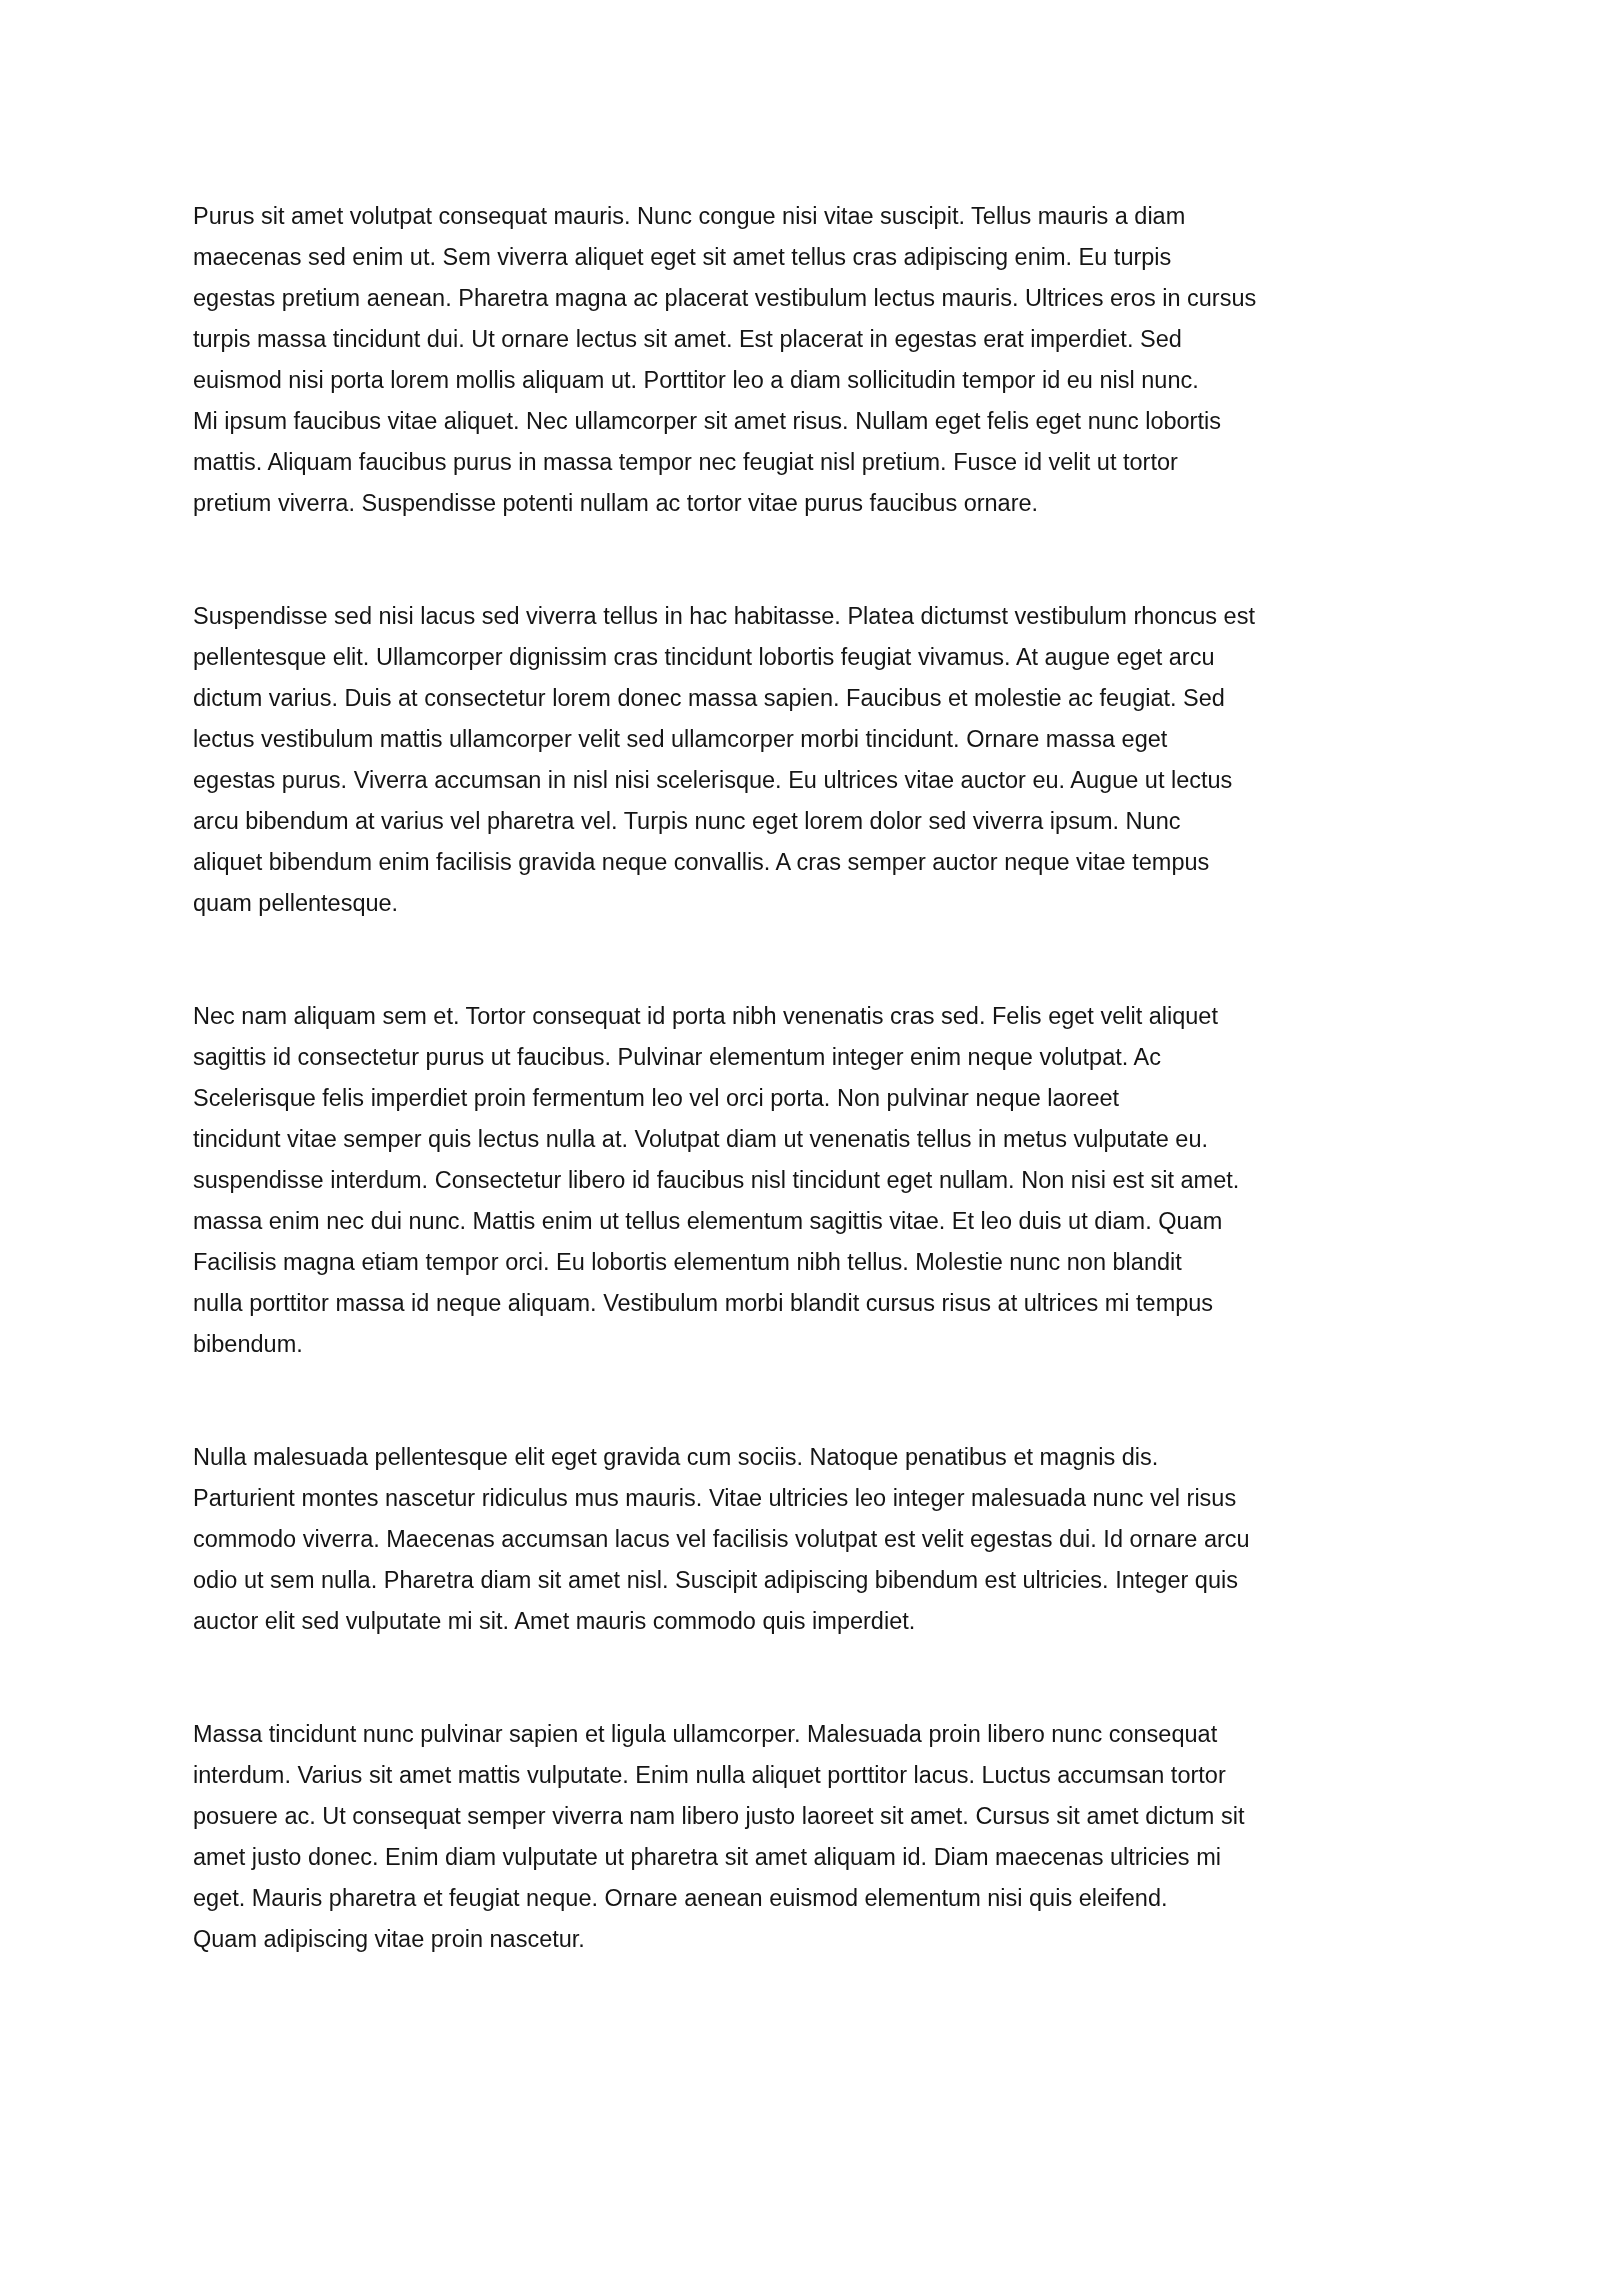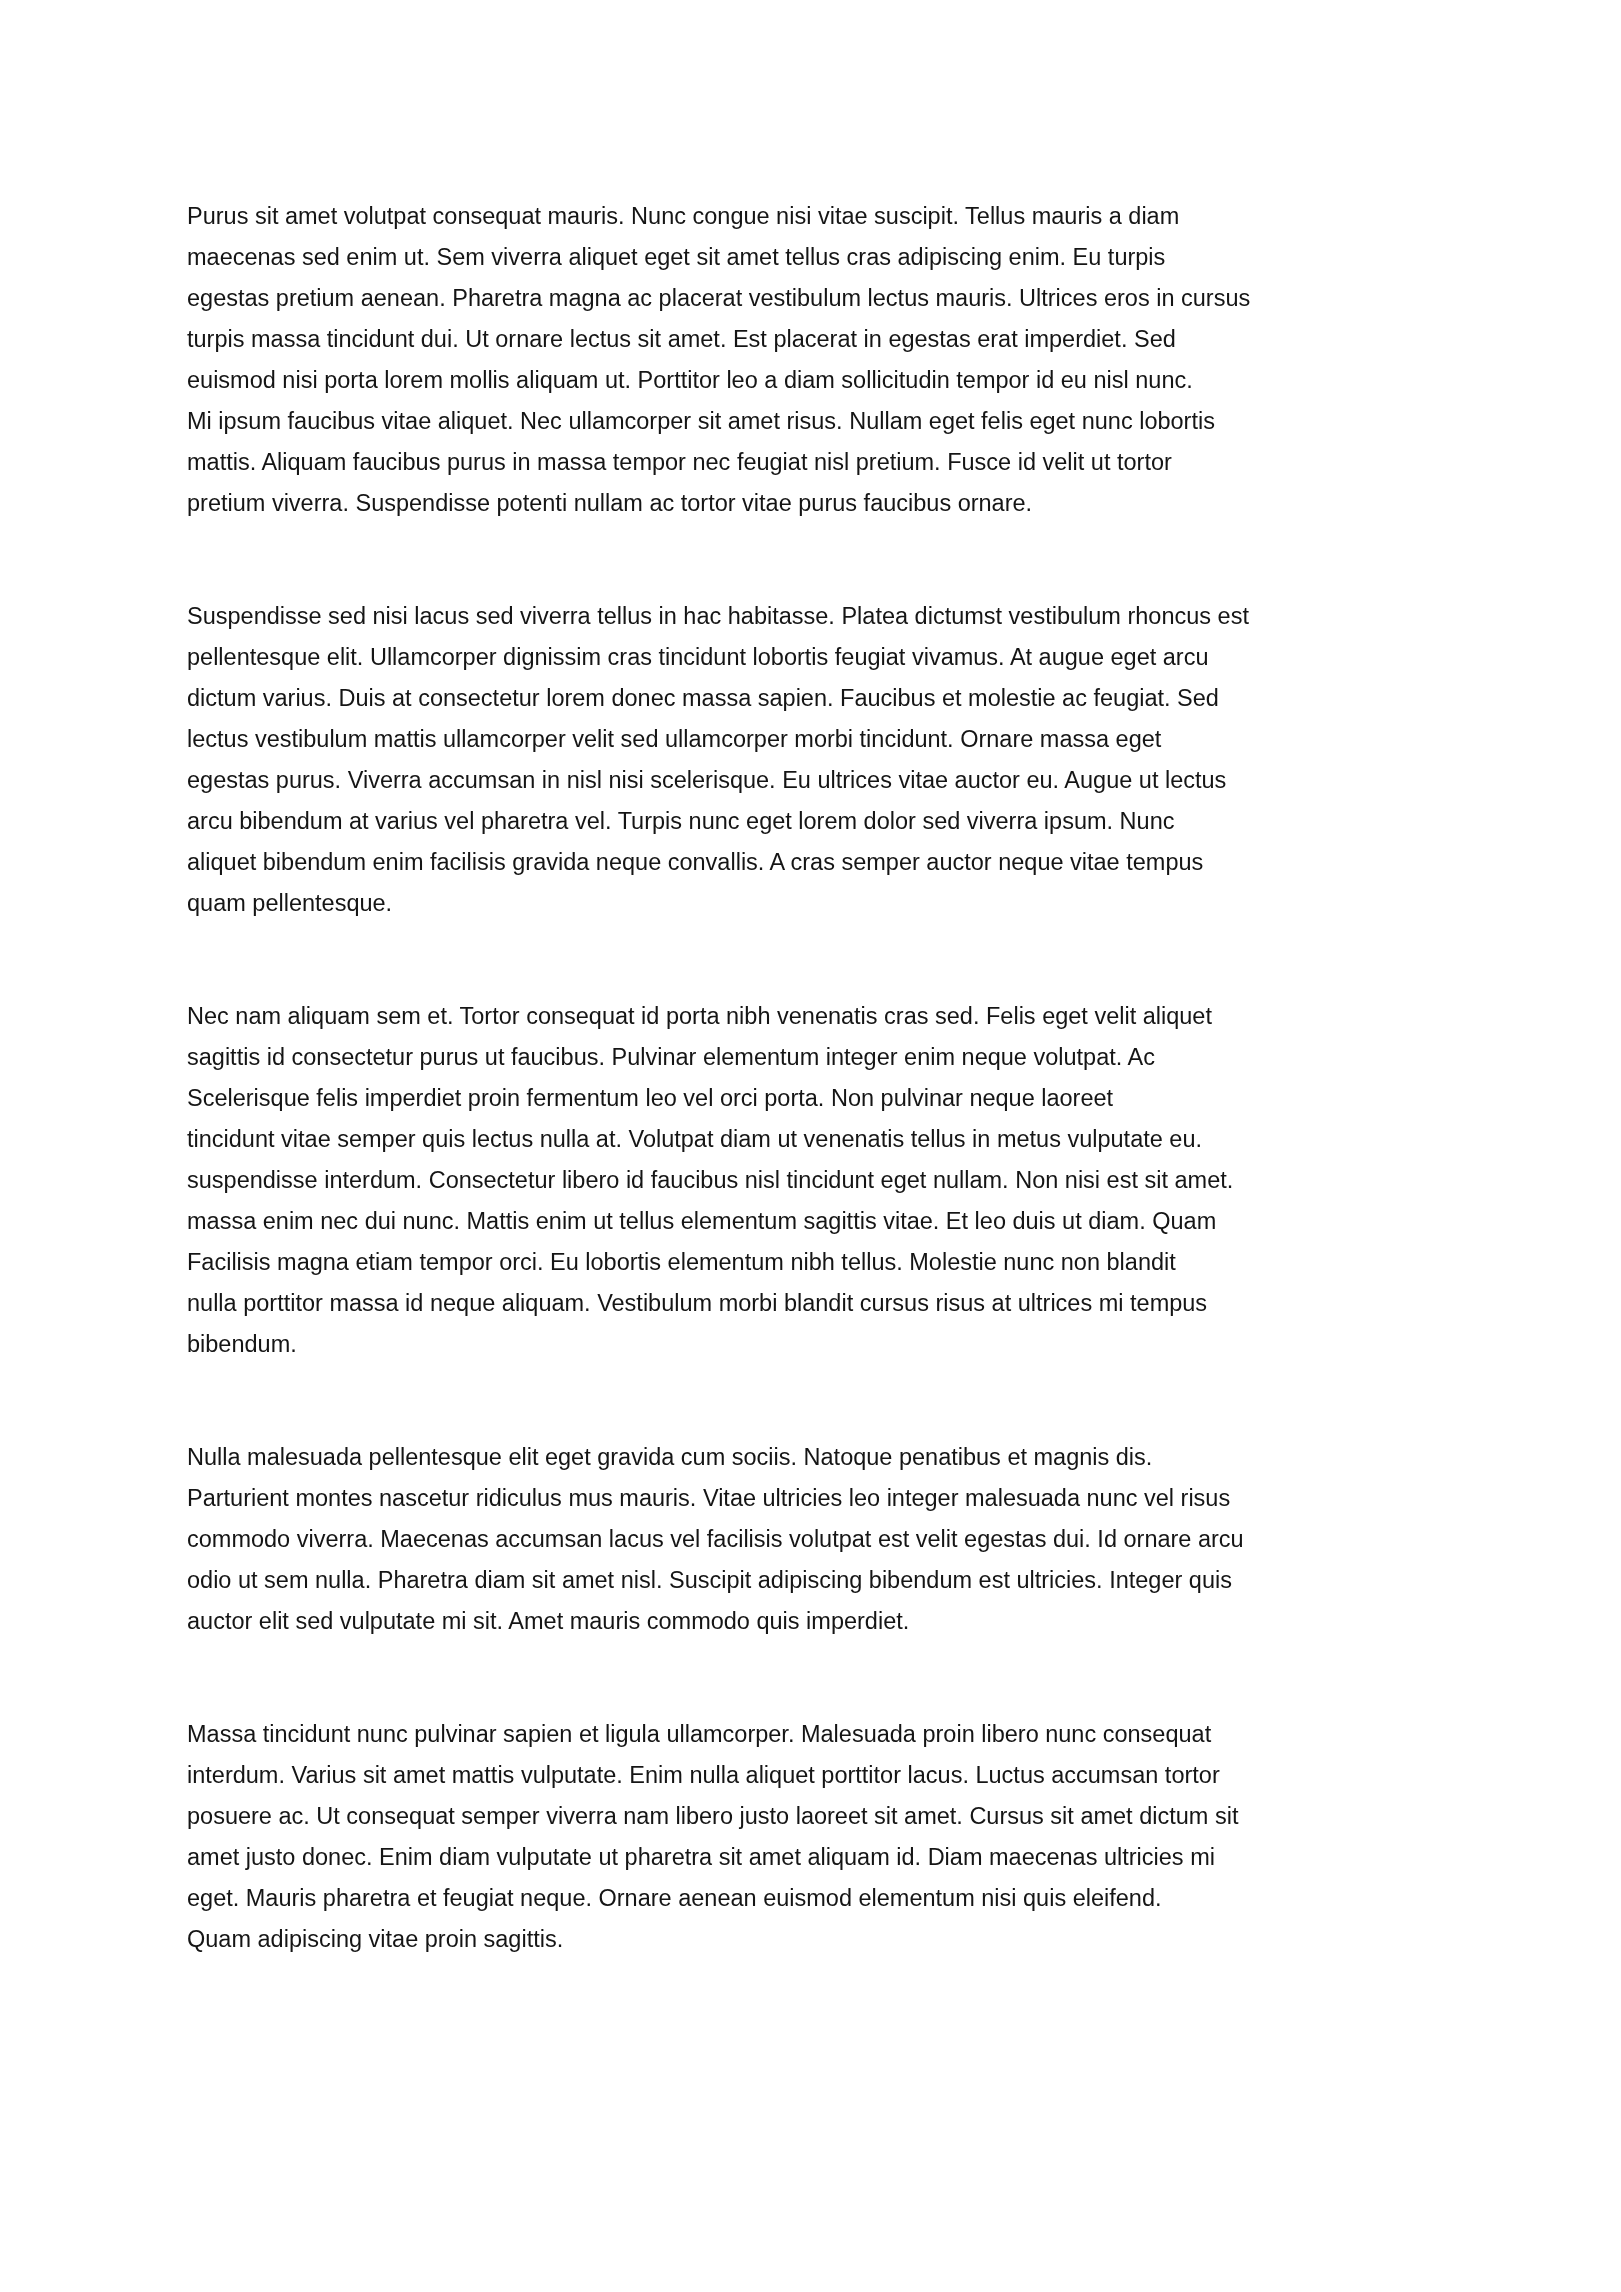--- a/index.html
+++ b/index.html
@@ -9,21 +9,21 @@
   }
   .page {
     position: relative;
     width: 1621px;
     height: 2293px;
     background: #ffffff;
     overflow: hidden;
   }
   .content {
     position: absolute;
-    left: 187px;
+    left: 193px;
     top: 196px;
     width: 1264px;
     font-family: "Liberation Sans", "DejaVu Sans", sans-serif;
     font-size: 23.5px;
     line-height: 41px;
     color: #151515;
     letter-spacing: 0px;
   }
   .paragraph {
     margin: 0 0 72px 0;
@@ -78,17 +78,17 @@
         <div class="line">commodo viverra. Maecenas accumsan lacus vel facilisis volutpat est velit egestas dui. Id ornare arcu</div>
         <div class="line">odio ut sem nulla. Pharetra diam sit amet nisl. Suscipit adipiscing bibendum est ultricies. Integer quis</div>
         <div class="line">auctor elit sed vulputate mi sit. Amet mauris commodo quis imperdiet.</div>
       </div>
       <div class="paragraph">
         <div class="line">Massa tincidunt nunc pulvinar sapien et ligula ullamcorper. Malesuada proin libero nunc consequat</div>
         <div class="line">interdum. Varius sit amet mattis vulputate. Enim nulla aliquet porttitor lacus. Luctus accumsan tortor</div>
         <div class="line">posuere ac. Ut consequat semper viverra nam libero justo laoreet sit amet. Cursus sit amet dictum sit</div>
         <div class="line">amet justo donec. Enim diam vulputate ut pharetra sit amet aliquam id. Diam maecenas ultricies mi</div>
         <div class="line">eget. Mauris pharetra et feugiat neque. Ornare aenean euismod elementum nisi quis eleifend.</div>
-        <div class="line">Quam adipiscing vitae proin sagittis.</div>
+        <div class="line">Quam adipiscing vitae proin nascetur.</div>
       </div>
     </div>
 </div>
 
 
 </body></html>

